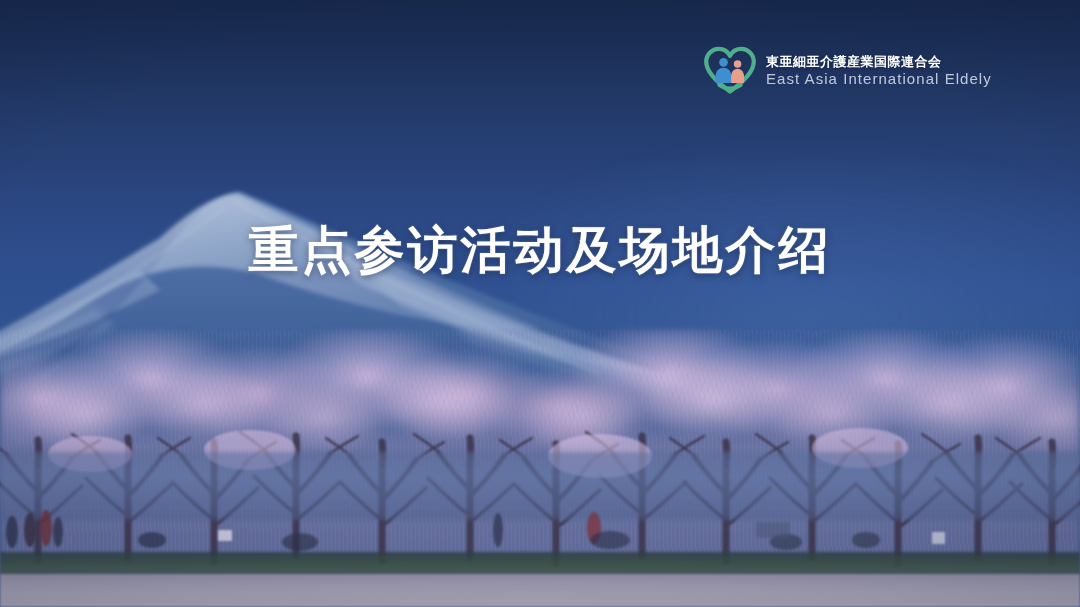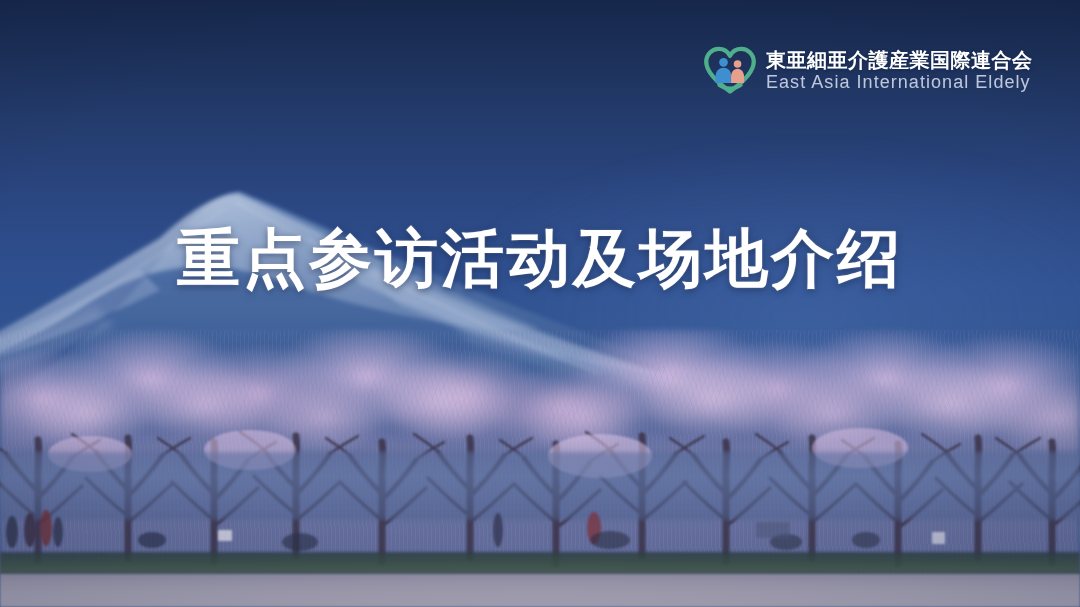--- a/index.html
+++ b/index.html
@@ -182,21 +182,21 @@
     width: 100%;
   }
 
   
   .title {
     position: absolute;
     left: 0;
     right: 0;
     top: 222px;
     text-align: center;
-    font-size: 63px;
+    font-size: 50px;
     font-weight: bold;
     color: #ffffff;
     letter-spacing: 3px;
     line-height: 1.15;
     text-shadow:
       0 2px 7px rgba(20,35,70,.55),
       0 0 2px rgba(255,255,255,.35);
     white-space: nowrap;
   }
 
@@ -214,31 +214,31 @@
     height: 54px;
     flex: 0 0 auto;
   }
   .logo-text {
     display: flex;
     flex-direction: column;
     justify-content: center;
     padding-top: 1px;
   }
   .logo-cn {
-    font-size: 20px;
+    font-size: 13px;
     font-weight: bold;
     color: #ffffff;
     letter-spacing: .5px;
     line-height: 1.12;
     white-space: nowrap;
     text-shadow: 0 1px 3px rgba(10,25,60,.5);
   }
   .logo-en {
     margin-top: 0;
-    font-size: 18px;
+    font-size: 15px;
     color: rgba(226,232,246,.82);
     letter-spacing: 1.05px;
     line-height: 1.22;
     white-space: nowrap;
   }
 
   
   .vignette {
     position: absolute;
     inset: 0;

